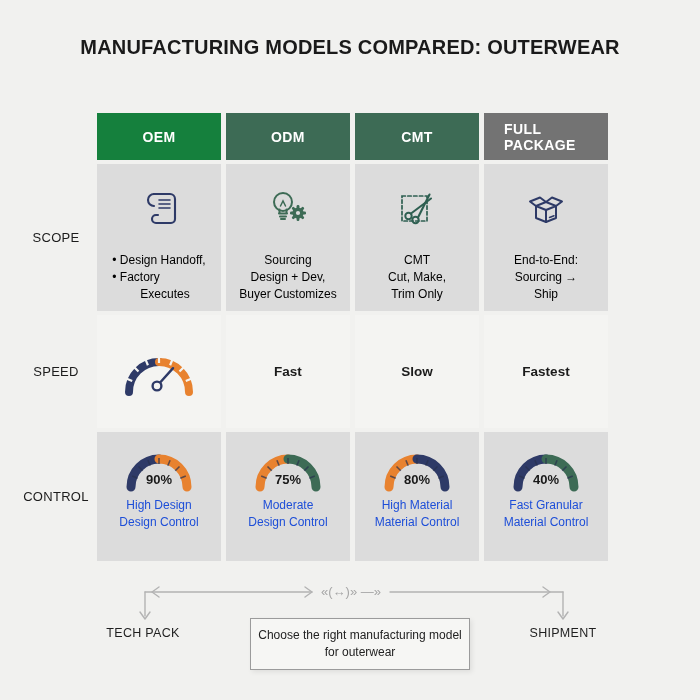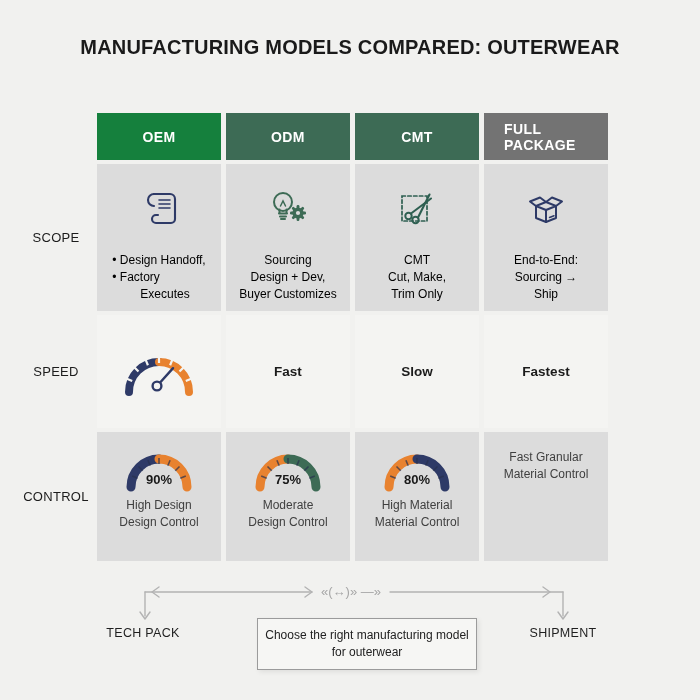--- a/index.html
+++ b/index.html
@@ -32,31 +32,31 @@
   .gray{background:#DCDCDC}
   .light{background:#F4F4F2}
   .scope-cell{padding-top:20px}
   .scope-icon{height:50px;display:flex;align-items:center;justify-content:center}
   .scope-text{margin-top:18px;font-size:12px;line-height:1.4;color:#000000;text-align:center}
   .scope-text.leftalign{text-align:left}
   .indent{padding-left:28px}
   .speed-cell{justify-content:center}
   .speed-word{font-size:13.5px;font-weight:bold;color:#1B1B1B}
   .ctrl-cell{padding-top:12px}
-  .ctrl-text{margin-top:5px;font-size:12px;line-height:1.38;color:#404040;text-align:center}
+  .ctrl-text{margin-top:5px;font-size:12px;line-height:1.38;color:#1d4ed8;text-align:center}
   .footer{position:absolute;top:578px;left:0;width:700px;height:122px}
   .f-svg{position:absolute;left:0;top:0}
   .f-label{
     position:absolute;top:48px;width:90px;text-align:center;
     font-size:12.5px;font-weight:normal;color:#1F1F1F;letter-spacing:.3px;
   }
   .f-label.tech{left:98px}
   .f-label.ship{left:518px}
   .f-note{
-    position:absolute;left:257px;top:40px;width:208px;
+    position:absolute;left:250px;top:40px;width:208px;
     background:#F6F6F4;border:1px solid #9B9B9B;
     box-shadow:2px 2px 5px rgba(0,0,0,.08);
     padding:8px 5px;text-align:center;font-size:12px;color:#222222;line-height:1.4;
   }
   svg{display:block}
 </style>
 </head>
 <body>
 
 <h1 class="title">MANUFACTURING MODELS COMPARED: OUTERWEAR</h1>
@@ -233,20 +233,34 @@
           <line x1="61.249229247759594" y1="34.19828105560293" x2="66.79250644282732" y2="31.902180461412396" stroke="#28314E" stroke-width="1.6" opacity="0.7"></line>
           <text x="40" y="40" text-anchor="middle" font-size="13" font-weight="bold" fill="#191919">80%</text>
         </svg>
       </span>
     <div class="ctrl-text">
       <div>High Material</div>
       <div>Material Control</div>
     </div>
   </div>
   <div class="cell gray ctrl-cell">
+    <span>
+        <svg width="80" height="48" viewBox="0 0 80 48">
+          <path d="M 12 43 A 28 28 0 0 1 40 15" stroke="#2E3A67" stroke-width="9" fill="none" stroke-linecap="round"></path>
+          <path d="M 40 15 A 28 28 0 0 1 68 43" stroke="#3D6B55" stroke-width="9" fill="none" stroke-linecap="round"></path>
+          <line x1="18.750770752240406" y1="34.19828105560293" x2="13.207493557172686" y2="31.902180461412392" stroke="#28314E" stroke-width="1.6" opacity="0.7"></line>
+          <line x1="23.736544032709407" y1="26.736544032709407" x2="19.493903345590123" y2="22.49390334559012" stroke="#28314E" stroke-width="1.6" opacity="0.7"></line>
+          <line x1="31.198281055602937" y1="21.750770752240406" x2="28.9021804614124" y2="16.207493557172686" stroke="#28314E" stroke-width="1.6" opacity="0.7"></line>
+          <line x1="40" y1="20" x2="40" y2="14" stroke="#28314E" stroke-width="1.6" opacity="0.7"></line>
+          <line x1="48.80171894439707" y1="21.750770752240406" x2="51.09781953858761" y2="16.207493557172686" stroke="#28314E" stroke-width="1.6" opacity="0.7"></line>
+          <line x1="56.2634559672906" y1="26.736544032709407" x2="60.50609665440988" y2="22.493903345590123" stroke="#28314E" stroke-width="1.6" opacity="0.7"></line>
+          <line x1="61.249229247759594" y1="34.19828105560293" x2="66.79250644282732" y2="31.902180461412396" stroke="#28314E" stroke-width="1.6" opacity="0.7"></line>
+          <text x="40" y="40" text-anchor="middle" font-size="13" font-weight="bold" fill="#191919">40%</text>
+        </svg>
+      </span>
     <div class="ctrl-text">
       <div>Fast Granular</div>
       <div>Material Control</div>
     </div>
   </div>
 </div>
 
 <div class="footer">
   <svg class="f-svg" width="700" height="46">
     <g stroke="#B3B3B3" stroke-width="1.4" fill="none" stroke-linecap="round" stroke-linejoin="round">

